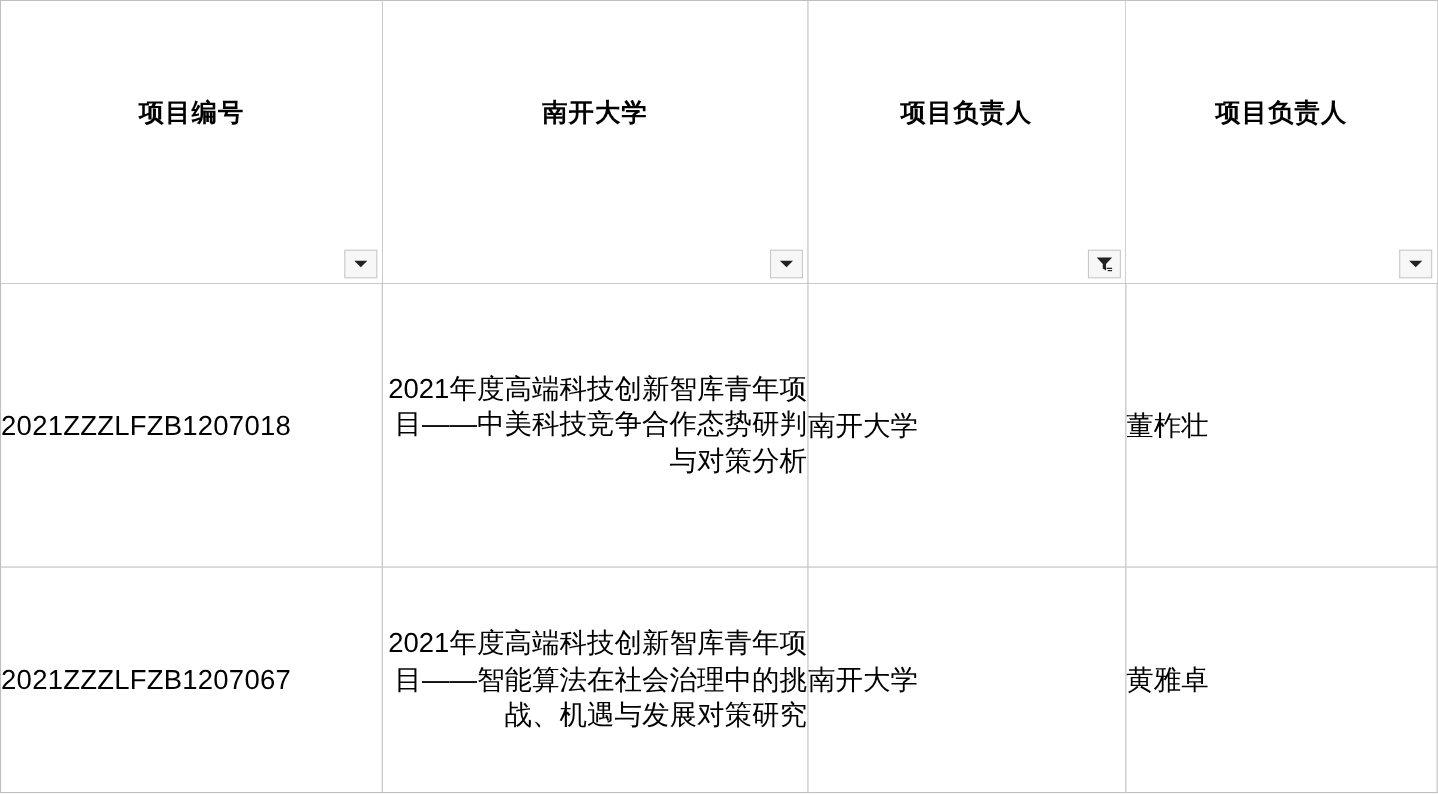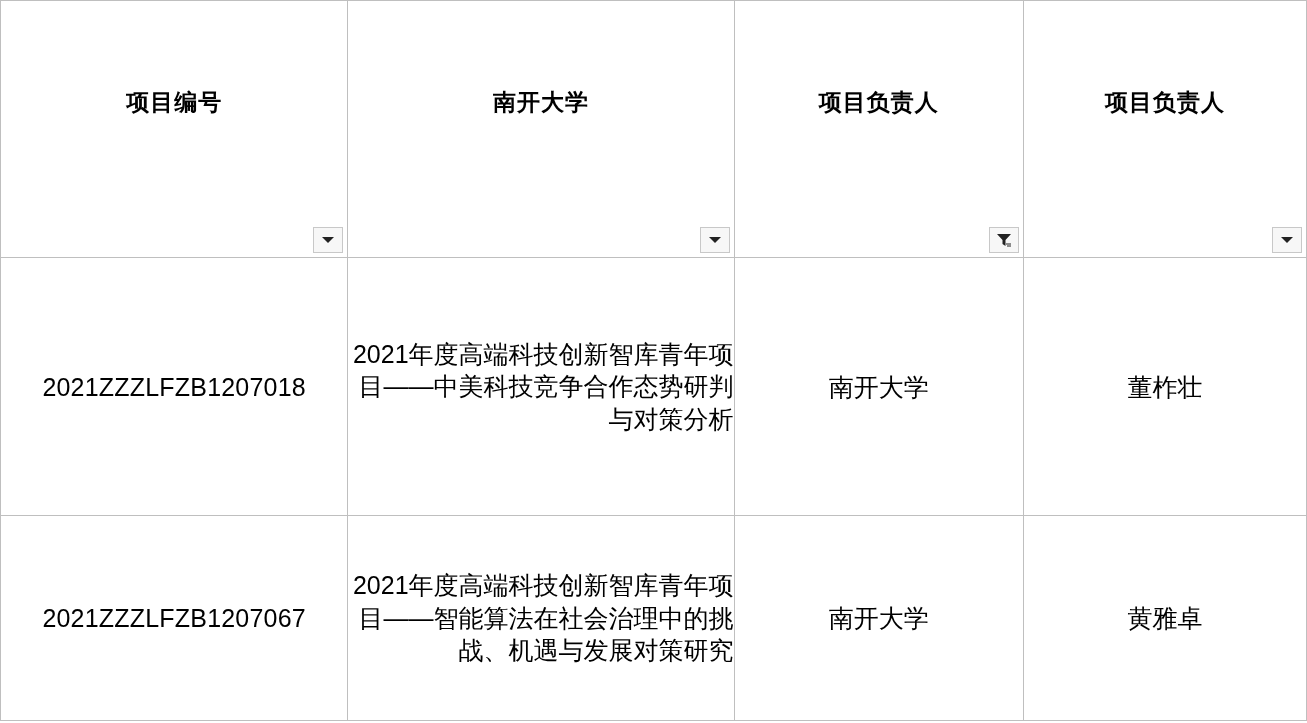--- a/index.html
+++ b/index.html
@@ -58,21 +58,20 @@
     border: 1px solid #c8c8c8;
     background: #f7f7f7;
     display: flex;
     align-items: center;
     justify-content: center;
     box-sizing: border-box;
   }
   .filter-btn svg { display: block; }
 
   .body-cell {
-    text-align: center;
     font-size: 25px;
     line-height: 1.28;
     padding: 10px 6px;
     color: #000;
   }
   .row-tall { height: 258px; }
   .row-last { height: 205px; }
 
   .name-cell {
     font-size: 25px;

